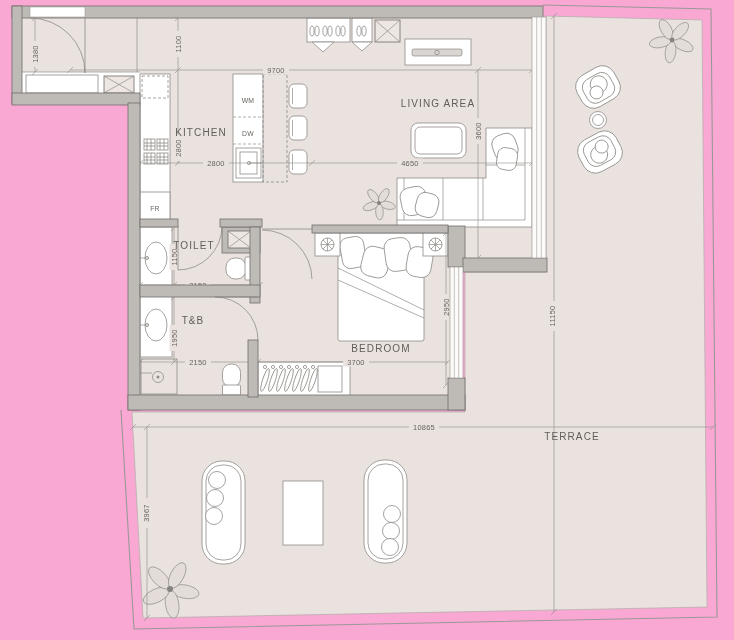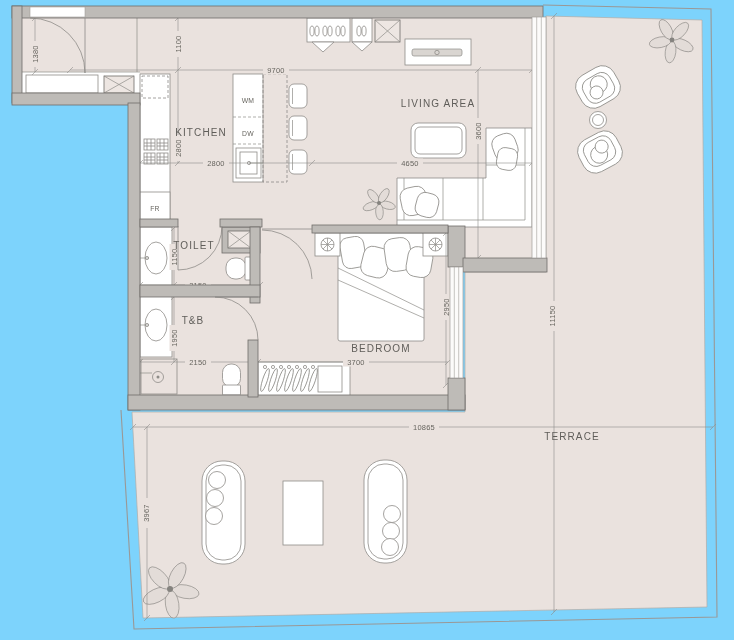--- a/index.html
+++ b/index.html
@@ -1,16 +1,16 @@
 <!DOCTYPE html>
 <html><head>
 <meta charset="utf-8">
 <style>
   html,body{margin:0;padding:0;background:#fff;}
-  #stage{position:relative;width:734px;height:640px;background:#7dd3fc;overflow:hidden;
+  #stage{position:relative;width:734px;height:640px;background:#f9a8d4;overflow:hidden;
          font-family:"Liberation Sans",sans-serif;}
   svg{position:absolute;left:0;top:0;}
   .floor{fill:#EAE2DE;}
   .tfloor{fill:#EAE2DE;stroke:#B0ACA8;stroke-width:.7;}
   .wall{fill:#BEBBB7;stroke:#6F6D69;stroke-width:.8;}
   .furn{fill:#FFFFFF;stroke:#8E8C88;stroke-width:.8;}
   .nofill{fill:none;stroke:#8E8C88;stroke-width:.8;}
   .ln{stroke:#8E8C88;stroke-width:.7;fill:none;}
   .thin{stroke:#A19E9A;stroke-width:.6;fill:none;}
   .dash{stroke-dasharray:3,2;}

